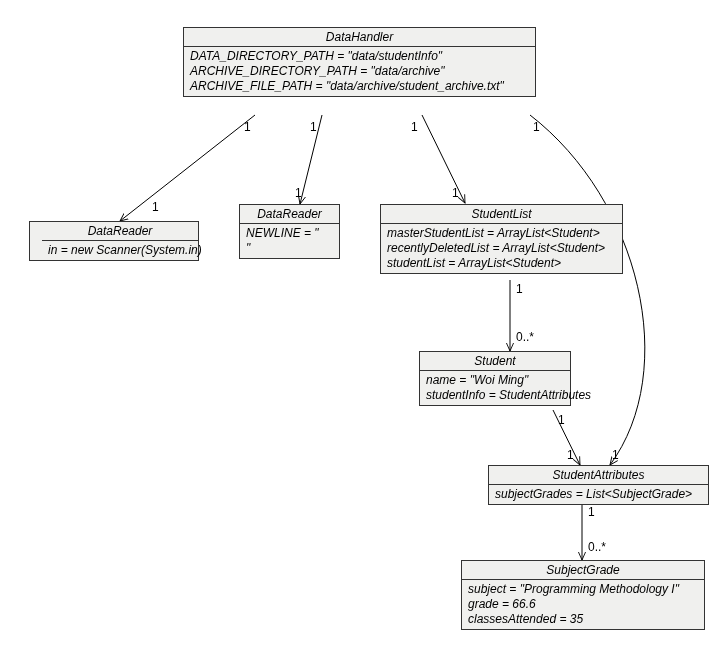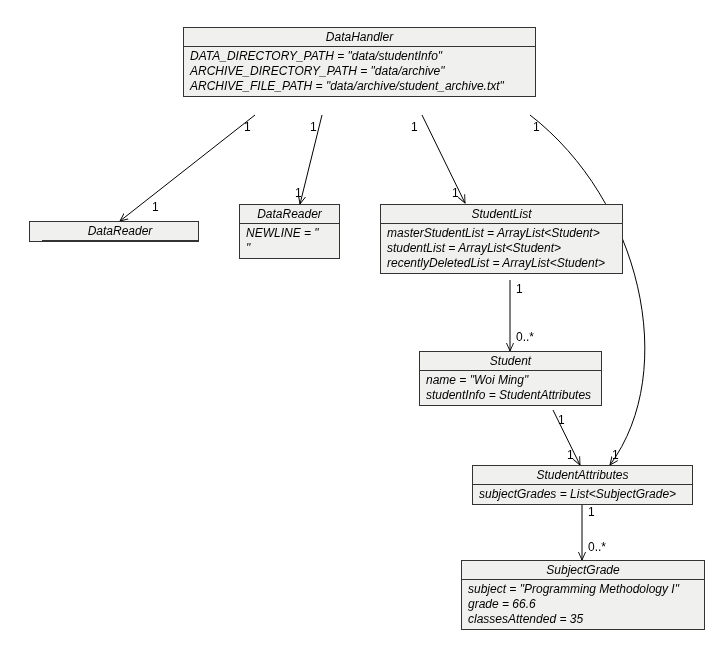--- a/index.html
+++ b/index.html
@@ -82,48 +82,51 @@
     <div class="node-title">DataHandler</div>
     <div class="node-body">
       <div>DATA_DIRECTORY_PATH = "data/studentInfo"</div>
       <div>ARCHIVE_DIRECTORY_PATH = "data/archive"</div>
       <div>ARCHIVE_FILE_PATH = "data/archive/student_archive.txt"</div>
     </div>
   </div>
 
   <div class="node" style="left:29px; top:221px; width:170px;padding-left:12px;">
     <div class="node-title">DataReader</div>
+    <div class="node-body">
+      <div>in = new Scanner(System.in)</div>
+    </div>
   </div>
 
   <div class="node" style="left:239px; top:204px; width:101px;">
     <div class="node-title">DataReader</div>
     <div class="node-body">
       <div>NEWLINE = "</div>
       <div>"</div>
     </div>
   </div>
 
   <div class="node" style="left:380px; top:204px; width:243px;">
     <div class="node-title">StudentList</div>
     <div class="node-body">
       <div>masterStudentList = ArrayList&lt;Student&gt;</div>
+      <div>recentlyDeletedList = ArrayList&lt;Student&gt;</div>
       <div>studentList = ArrayList&lt;Student&gt;</div>
-      <div>recentlyDeletedList = ArrayList&lt;Student&gt;</div>
     </div>
   </div>
 
-  <div class="node" style="left:419px; top:351px; width:183px;">
+  <div class="node" style="left:419px; top:351px; width:152px;">
     <div class="node-title">Student</div>
     <div class="node-body">
       <div>name = "Woi Ming"</div>
       <div>studentInfo = StudentAttributes</div>
     </div>
   </div>
 
-  <div class="node" style="left:472px; top:465px; width:221px;">
+  <div class="node" style="left:488px; top:465px; width:221px;">
     <div class="node-title">StudentAttributes</div>
     <div class="node-body">
       <div>subjectGrades = List&lt;SubjectGrade&gt;</div>
     </div>
   </div>
 
   <div class="node" style="left:461px; top:560px; width:244px;">
     <div class="node-title">SubjectGrade</div>
     <div class="node-body">
       <div>subject = "Programming Methodology I"</div>

